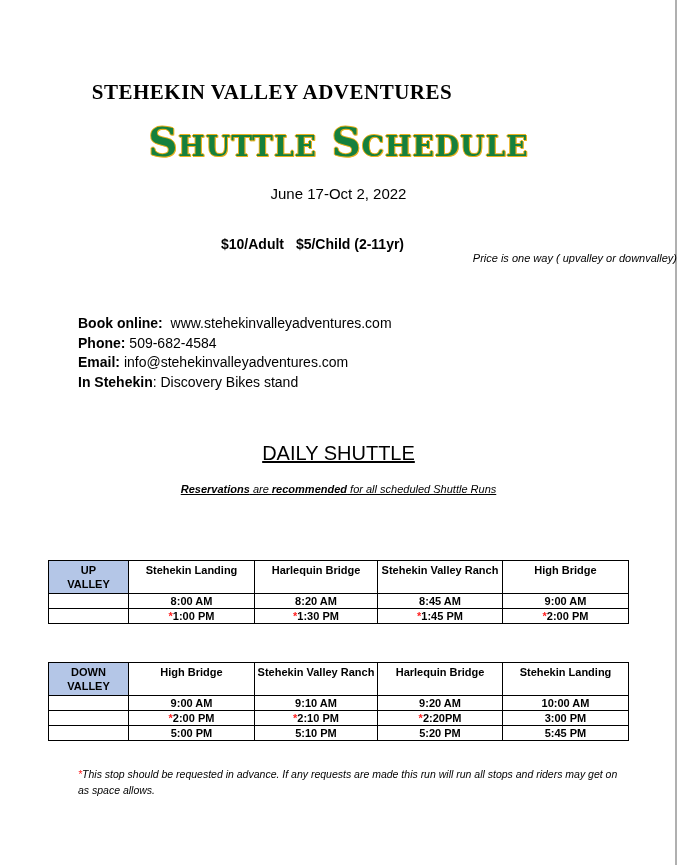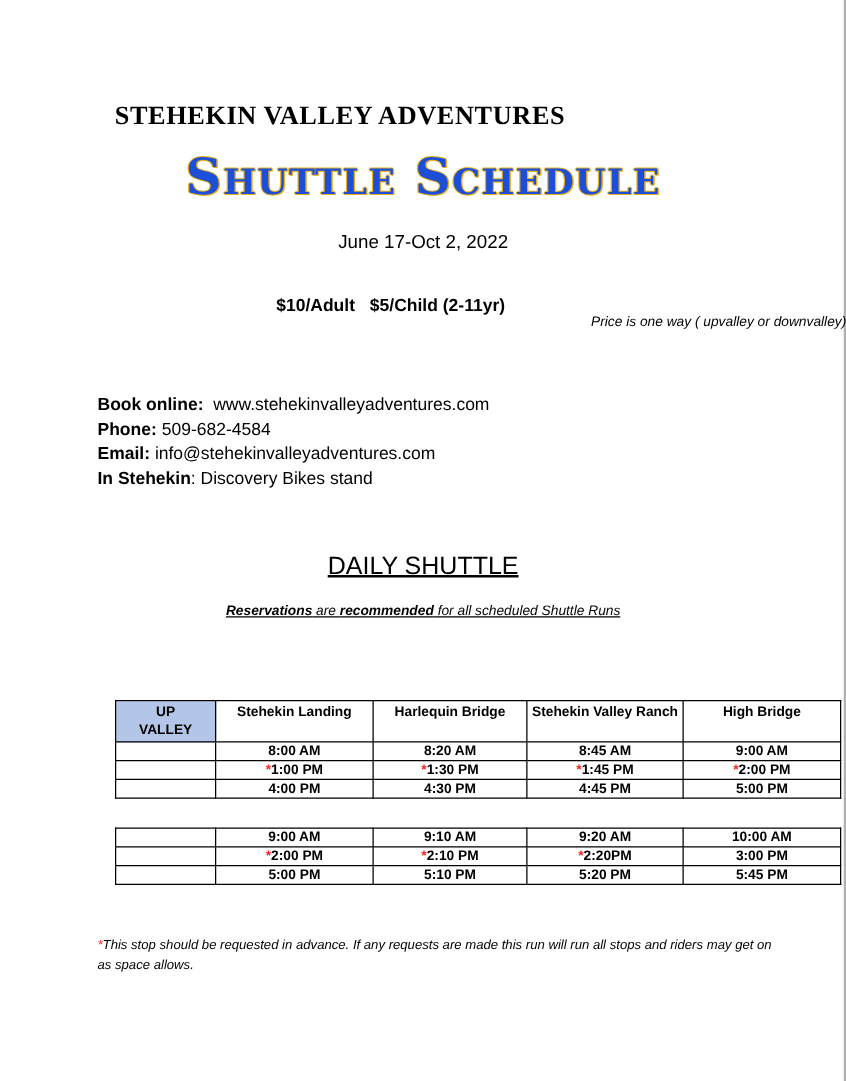--- a/index.html
+++ b/index.html
@@ -7,21 +7,21 @@
     width: 677px; height: 865px; background: #ffffff; position: relative; overflow: hidden;
     font-family: "Liberation Sans", sans-serif; color: #000;
   }
   .right-edge { position: absolute; top: 0; right: 0; width: 2px; height: 865px; background: #b0b0b0; }
   .company {
     position: absolute; top: 80px; left: 0; width: 544px; text-align: center;
     font-family: Liberation Serif, serif; font-weight: bold; font-size: 21px; letter-spacing: 0.5px;
   }
   .title {
     position: absolute; top: 118px; left: 0; width: 677px; text-align: center;
-    font-family: "DejaVu Serif", serif; font-weight: bold; color: #1d4ed8;
+    font-family: "DejaVu Serif", serif; font-weight: bold; color: #15803d;
     font-size: 40px; font-variant: small-caps; letter-spacing: 1px;
     text-shadow: 1px 1px 0 #e8b020, -1px 0 0 #e8b020, 0 -1px 0 #e8b020, 1px 0 0 #e8b020, 0 1px 0 #e8b020;
   }
   .dates {
     position: absolute; top: 185px; left: 0; width: 677px; text-align: center; font-size: 15px;
   }
   .price {
     position: absolute; top: 236px; left: 0; width: 625px; text-align: center; font-size: 14px; font-weight: bold;
   }
   .price .gap { display: inline-block; width: 8px; }
@@ -33,32 +33,32 @@
   .section-title {
     position: absolute; top: 442px; left: 0; width: 677px; text-align: center;
     font-size: 20px; font-weight: normal; text-decoration: underline;
   }
   .reserve {
     position: absolute; top: 483px; left: 0; width: 677px; text-align: center;
     font-size: 11px; font-style: italic; text-decoration: underline;
   }
   table.sched {
     position: absolute; left: 48px; width: 581px; border-collapse: collapse;
-    font-size: 11px; font-weight: bold; table-layout: fixed; margin-left: 44px;
+    font-size: 11px; font-weight: bold; table-layout: fixed;
   }
   table.sched td, table.sched th {
     border: 1px solid #000; text-align: center; padding: 0; height: 14px; line-height: 14px;
   }
   table.sched th { font-weight: bold; vertical-align: top; height: 30px; padding-top: 2px; line-height: 14px; }
   table.sched th.dir { background: #b4c6e7; }
   .t1 { top: 560px; }
   .t2 { top: 662px; }
   .star { color: #ff2020; }
   .footnote {
-    position: absolute; top: 748px; left: 78px; width: 540px; font-size: 10.5px; font-style: italic; line-height: 16px;
+    position: absolute; top: 766px; left: 78px; width: 540px; font-size: 10.5px; font-style: italic; line-height: 16px;
   }
 </style>
 </head>
 <body>
 
 <div class="right-edge"></div>
 
 <div class="company">STEHEKIN VALLEY ADVENTURES</div>
 <div class="title">Shuttle Schedule</div>
 <div class="dates">June 17-Oct 2, 2022</div>
@@ -115,39 +115,39 @@
     <td><span>8:45 AM</span></td>
     <td><span>9:00 AM</span></td>
   </tr>
   <tr>
     <td></td>
     <td><span class="star">*</span><span>1:00 PM</span></td>
     <td><span class="star">*</span><span>1:30 PM</span></td>
     <td><span class="star">*</span><span>1:45 PM</span></td>
     <td><span class="star">*</span><span>2:00 PM</span></td>
   </tr>
-  <tr>
-    <td></td>
-    <td><span>4:00 PM</span></td>
-    <td><span>4:30 PM</span></td>
-    <td><span>4:45 PM</span></td>
-    <td><span>5:00 PM</span></td>
-  </tr>
 </tbody>
   </table>
 
 <table class="sched t2">
   <colgroup>
       <col style="width:80px">
       <col style="width:126px">
       <col style="width:123px">
       <col style="width:125px">
       <col style="width:126px">
     </colgroup>
   <tbody>
+      <tr>
+    <th class="dir"><span>DOWN</span><br><span>VALLEY</span></th>
+    <th>High Bridge</th>
+    <th>Stehekin Valley Ranch</th>
+    <th>Harlequin Bridge</th>
+    <th>Stehekin Landing</th>
+  </tr>
   <tr>
     <td></td>
     <td><span>9:00 AM</span></td>
     <td><span>9:10 AM</span></td>
     <td><span>9:20 AM</span></td>
     <td><span>10:00 AM</span></td>
   </tr>
   <tr>
     <td></td>
     <td><span class="star">*</span><span>2:00 PM</span></td>

